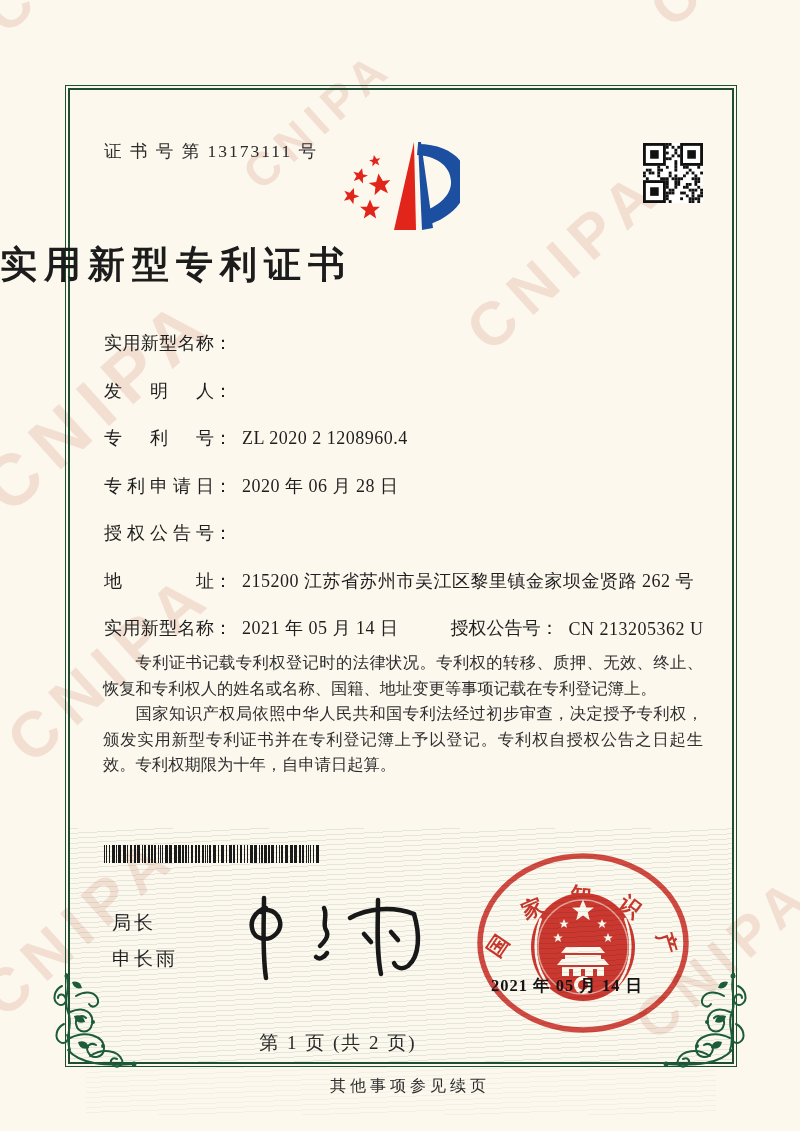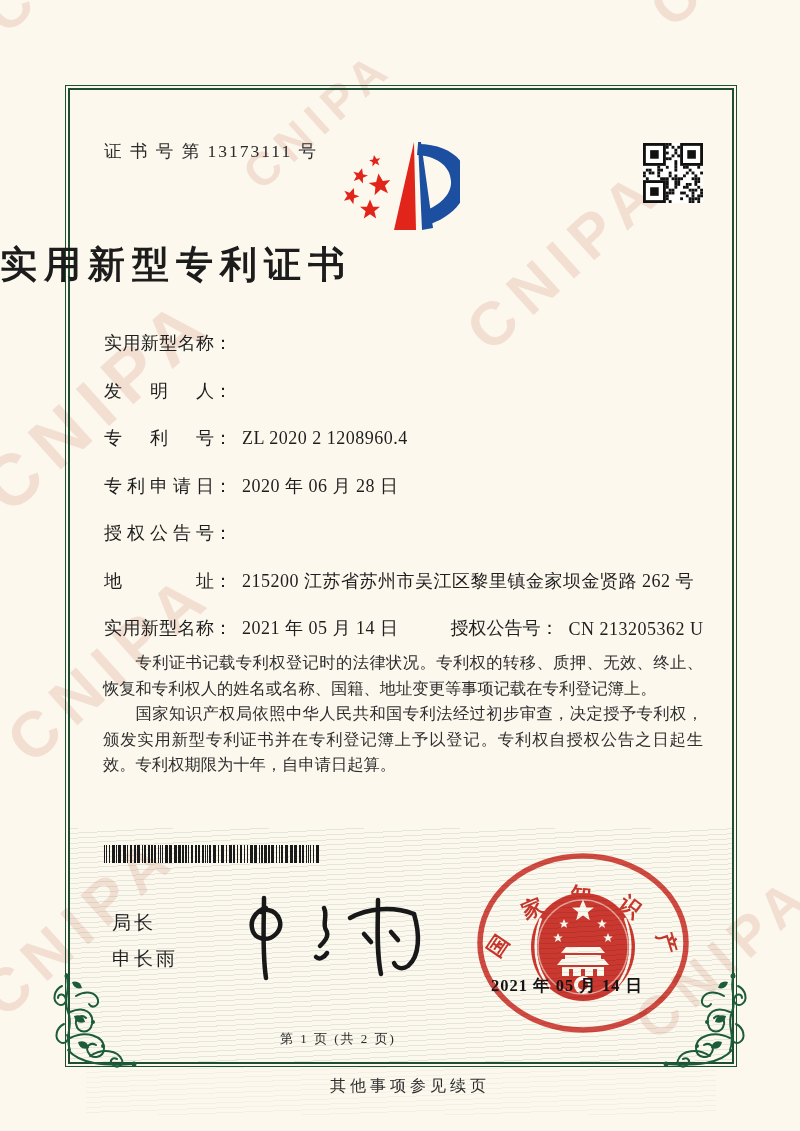--- a/index.html
+++ b/index.html
@@ -46,21 +46,21 @@
   .barcode{position:absolute;left:104px;top:845px;}
   
   .signer{position:absolute;left:112px;top:905px;font-family:"Liberation Sans","DejaVu Sans",sans-serif;
           font-size:19px;color:#1f1f1f;letter-spacing:3px;line-height:36px;}
   .signature{position:absolute;left:228px;top:890px;}
   
   .seal{position:absolute;left:468px;top:848px;mix-blend-mode:multiply;opacity:.93;}
   .seal-date{position:absolute;left:482px;top:975px;width:170px;text-align:center;z-index:5;
              font-size:16.5px;font-weight:bold;letter-spacing:1px;color:#141414;}
   
-  .page-info{position:absolute;left:0;top:1030px;width:676px;text-align:center;font-size:13px;
+  .page-info{position:absolute;left:0;top:1030px;width:676px;text-align:center;font-size:19px;
              letter-spacing:2px;color:#2b2b2b;}
   .continuation{position:absolute;left:10px;top:1076px;width:800px;text-align:center;font-size:16px;
              letter-spacing:4px;color:#2e2e2e;}
 </style>
 </head>
 <body>
 
 <div class="page">
 
   <div id="wm-layer">

